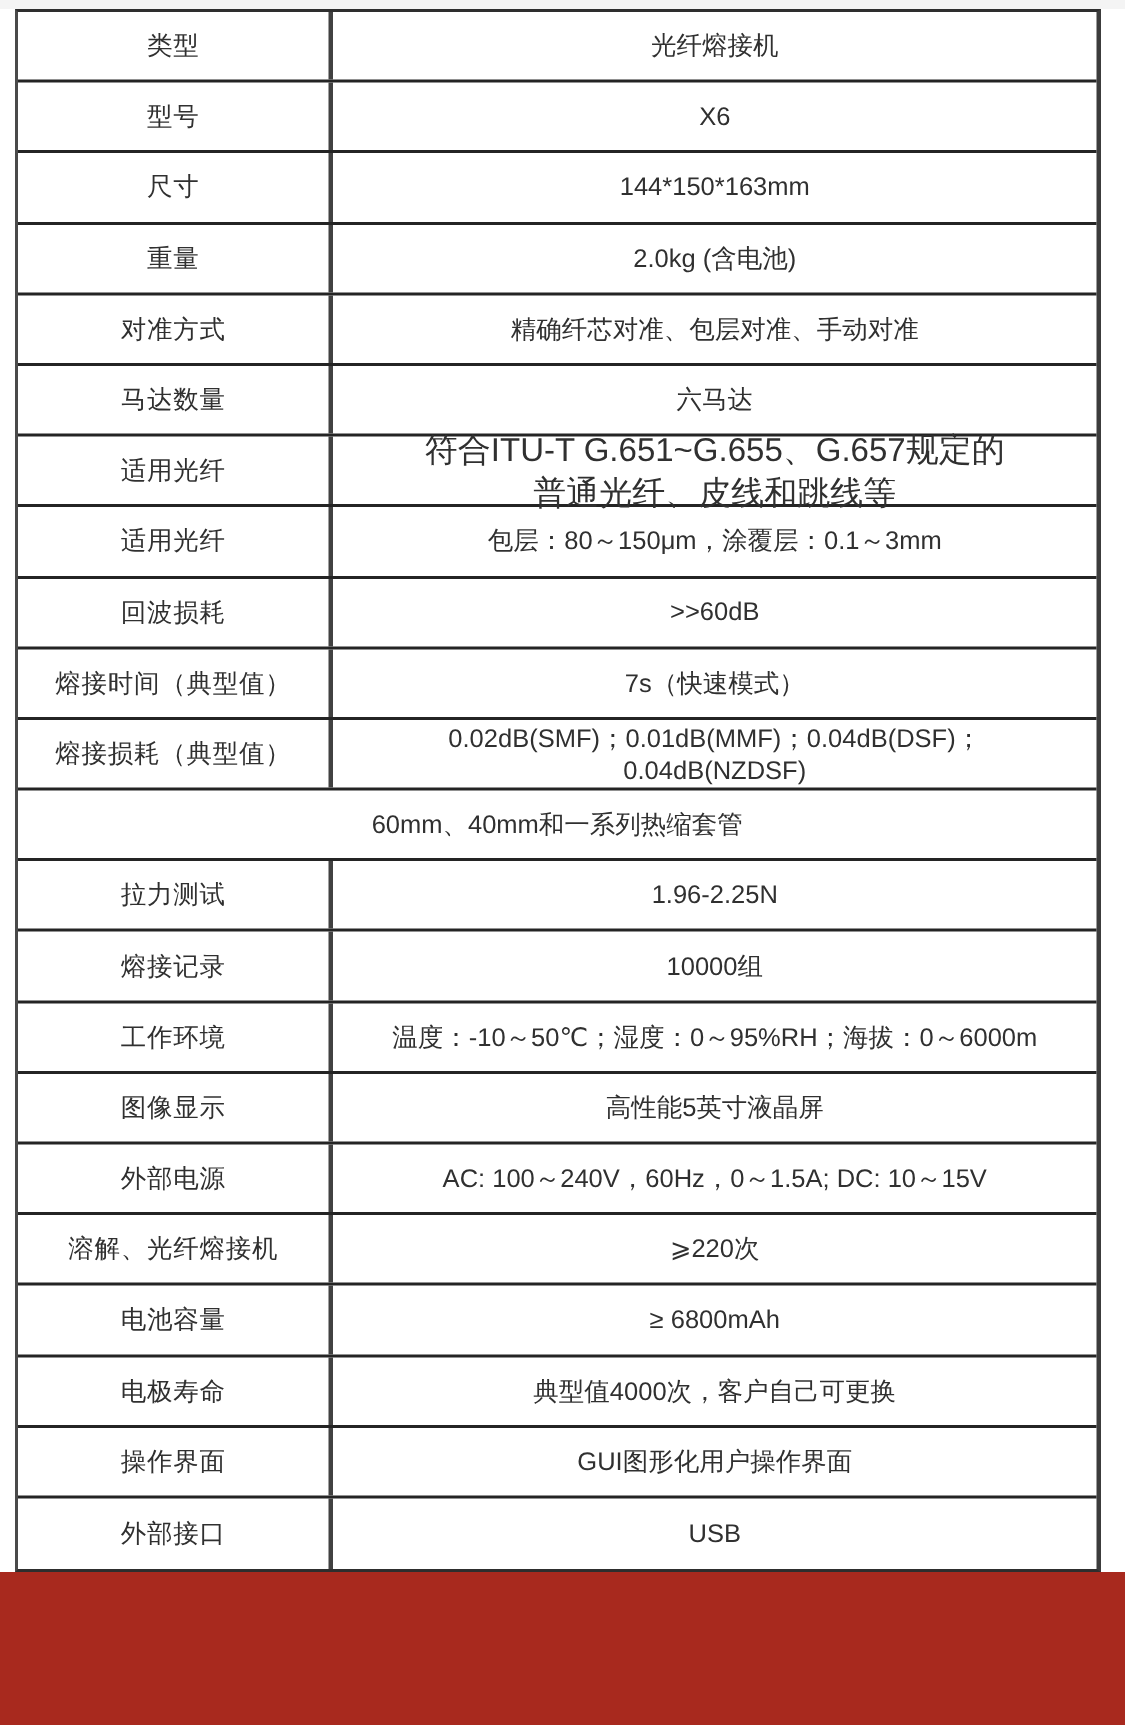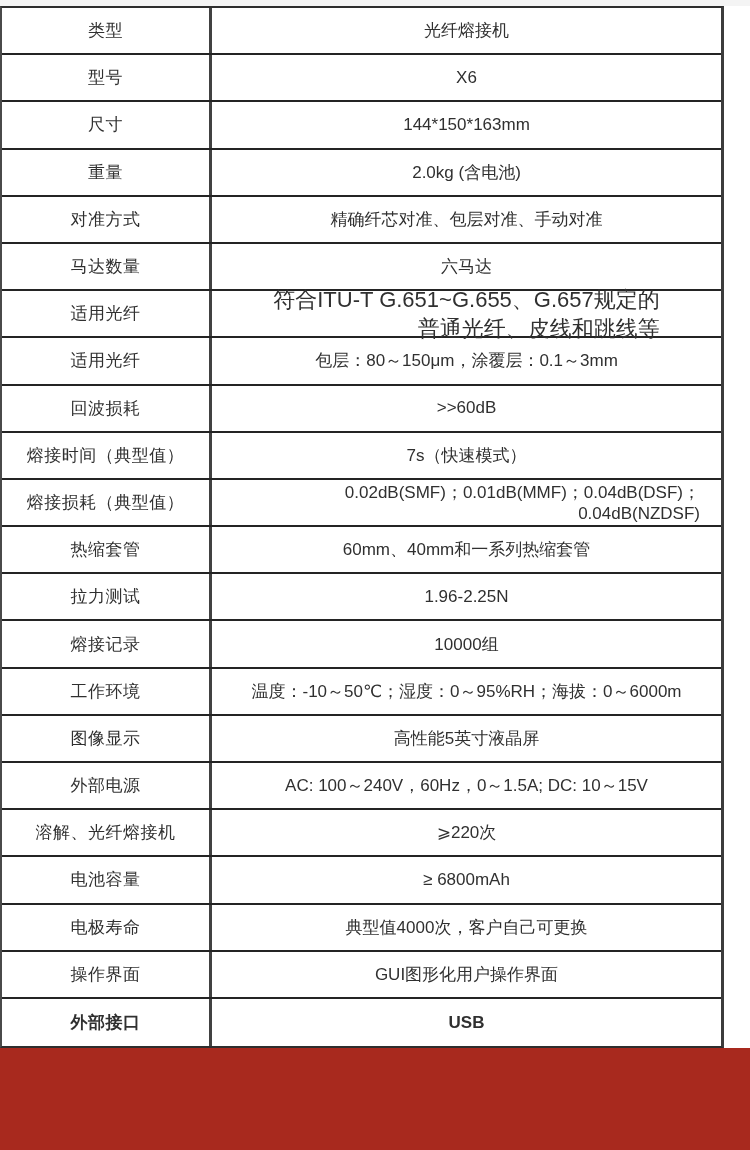--- a/index.html
+++ b/index.html
@@ -17,57 +17,56 @@
   }
   .top-strip {
     position: absolute;
     top: 0; left: 0;
     width: 750px; height: 6px;
     background: #f4f4f4;
   }
   .spec-table {
     position: absolute;
     top: 6px;
-    left: 0;
+    left: 10px;
     width: 724px;
     box-sizing: border-box;
     border-top: 2px solid #2e2e2e;
     border-bottom: 2px solid #2e2e2e;
     border-left: 2px solid #4a4a4a;
     border-right: 3px solid #3c3c3c;
     background: #ffffff;
   }
   .spec-row {
     display: flex;
     height: 47.2px;
     box-sizing: border-box;
     border-bottom: 2px solid #242424;
   }
   .spec-row:last-child {
     border-bottom: none;
-    font-weight: bold;
   }
   .spec-label {
     width: 210px;
     flex: 0 0 210px;
     box-sizing: border-box;
     border-right: 3px solid #414141;
     display: flex;
     align-items: center;
     justify-content: center;
     text-align: center;
     font-size: 17px;
     letter-spacing: 0.5px;
   }
   .spec-value {
     flex: 1;
     display: flex;
     align-items: center;
     justify-content: center;
-    text-align: right;
+    text-align: center;
     font-size: 17px;
     white-space: pre-line;
     padding: 0 21px;
   }
   .spec-value.two-line {
     line-height: 1.32;
     font-size: 22px;
   }
   .footer-band {
     position: absolute;
@@ -135,21 +134,20 @@
     <div class="spec-label">熔接时间（典型值）</div>
     <div class="spec-value">7s（快速模式）</div>
   </div>
 
   <div class="spec-row">
     <div class="spec-label">熔接损耗（典型值）</div>
     <div class="spec-value">0.02dB(SMF)；0.01dB(MMF)；0.04dB(DSF)；0.04dB(NZDSF)</div>
   </div>
 
   <div class="spec-row">
-    <div class="spec-label">热缩套管</div>
     <div class="spec-value">60mm、40mm和一系列热缩套管</div>
   </div>
 
   <div class="spec-row">
     <div class="spec-label">拉力测试</div>
     <div class="spec-value">1.96-2.25N</div>
   </div>
 
   <div class="spec-row">
     <div class="spec-label">熔接记录</div>

